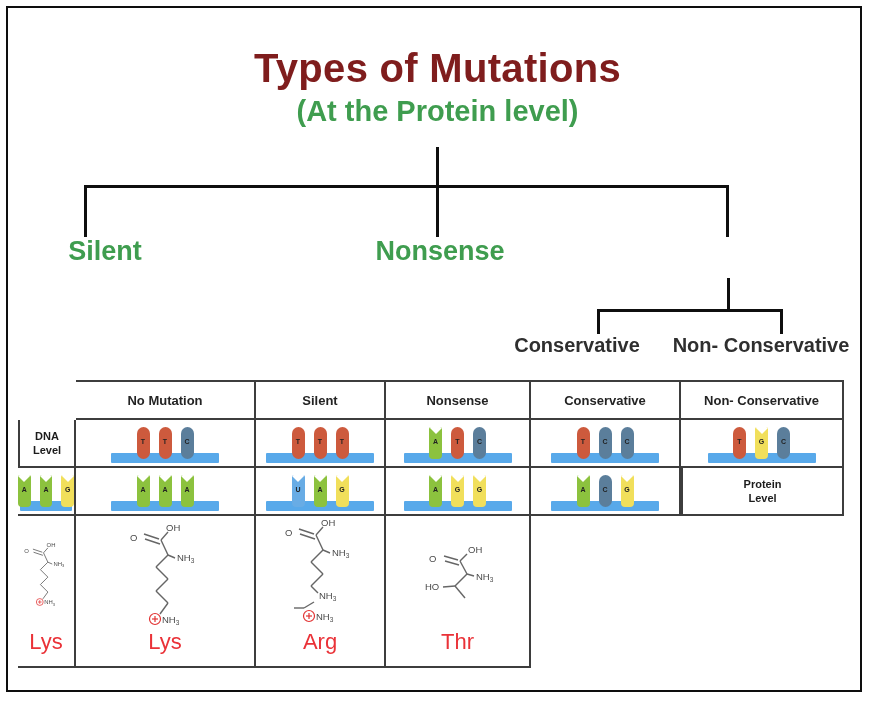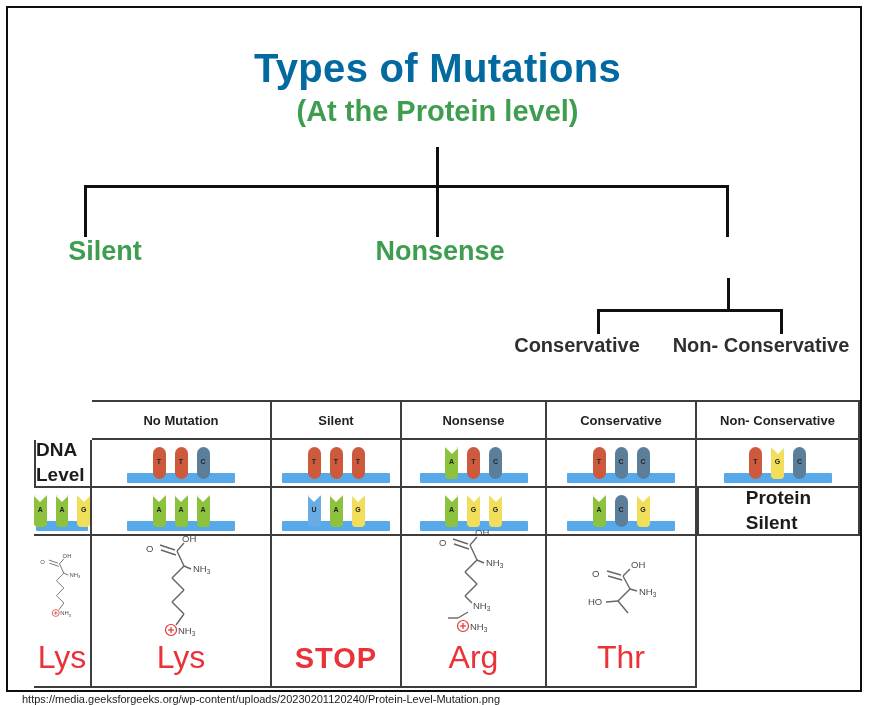--- a/index.html
+++ b/index.html
@@ -1,44 +1,44 @@
 <!DOCTYPE html>
 <html style="--green: #3f9d4f; --red: #ea3238;"><head>
 <meta charset="utf-8">
 <style>
   html,body{margin:0;padding:0;background:#fff;}
   body{font-family:"Liberation Sans","DejaVu Sans",sans-serif;}
   #page{position:relative;width:875px;height:705px;overflow:hidden;background:#fff;}
   .frame{position:absolute;left:6px;top:6px;width:852px;height:682px;border:2px solid #0e0e0e;}
   .tline{position:absolute;background:#0f0f0f;}
-  #title{position:absolute;left:0;top:46px;width:875px;text-align:center;font-size:40px;font-weight:800;color:#0369a1;letter-spacing:.3px;}
+  #title{position:absolute;left:0;top:46px;width:875px;text-align:center;font-size:40px;font-weight:800;color:#7f1d1d;letter-spacing:.3px;}
   #subtitle{position:absolute;left:0;top:95px;width:875px;text-align:center;font-size:29px;font-weight:700;color:var(--green,#3f9d4f);}
   .branch{position:absolute;top:236px;text-align:center;font-size:27px;font-weight:700;color:var(--green,#3f9d4f);}
   .subbranch{position:absolute;top:334px;text-align:center;font-size:20px;font-weight:700;color:#2f2f2f;}
   
-  .tbl{position:absolute;left:34px;top:380px;display:grid;grid-template-columns:58px 180px 130px 145px 150px 163px;grid-template-rows:40px 48px 48px 152px;margin-top:20px;}
+  .tbl{position:absolute;left:18px;top:380px;display:grid;grid-template-columns:58px 180px 130px 145px 150px 163px;grid-template-rows:40px 48px 48px 152px;}
   .cell{position:relative;border-right:2px solid #3d3d3d;border-bottom:2px solid #3d3d3d;background:#fff;display:flex;align-items:center;justify-content:center;}
   .cell.htop{border-top:2px solid #3d3d3d;font-weight:700;font-size:13px;color:#232323;}
   .cell.lleft{border-left:2px solid #3d3d3d;}
   .cell.corner{border:none;background:transparent;}
-  .rowlab{font-weight:700;font-size:19px;color:#1c1c1c;text-align:left;white-space:pre-line;line-height:1.3;}
+  .rowlab{font-weight:700;font-size:11px;color:#1c1c1c;text-align:center;white-space:pre-line;line-height:1.3;}
   
   .codon{position:relative;width:112px;height:44px;}
   .bar{position:absolute;left:2px;right:2px;bottom:2px;height:10px;border-radius:1px;}
   .bases{position:absolute;left:0;right:0;bottom:6px;display:flex;justify-content:center;align-items:flex-end;gap:9px;}
   .base{position:relative;width:13px;height:32px;overflow:hidden;}
   .base.pill{border-radius:7px;}
   .base.fork{border-radius:2px 2px 4px 4px;}
   .base.fork::after{content:"";position:absolute;top:0;left:50%;transform:translateX(-50%);width:0;height:0;
     border-left:7px solid transparent;border-right:7px solid transparent;border-top:7px solid #fff;}
   .base .bl{position:absolute;top:44%;left:0;width:100%;transform:translateY(-50%);text-align:center;font-size:7px;font-weight:700;color:#222;}
   
   .pcell{flex-direction:column;justify-content:flex-end;}
   .struct{flex:1;display:flex;align-items:center;justify-content:center;width:100%;}
-  .aa{font-size:32px;font-weight:500;color:var(--red,#ea3238);margin-bottom:13px;line-height:1;}
+  .aa{font-size:22px;font-weight:500;color:var(--red,#ea3238);margin-bottom:13px;line-height:1;}
   .aa.bold{font-weight:800;font-size:29px;letter-spacing:1px;}
   .chem line{stroke:#666;stroke-width:1.4;}
   .chem text{fill:#4a4a4a;font-size:9.5px;font-family:"Liberation Sans",sans-serif;}
   .chem .plus{stroke:#e23333;fill:none;stroke-width:1.2;}
   #source-url{position:absolute;left:22px;top:693px;font-size:11px;color:#1a1a1a;white-space:nowrap;}
 </style>
 </head>
 <body>
 
 <div id="page">
@@ -226,21 +226,21 @@
             <div class="base pill" style="background: rgb(91, 126, 155);">
               <span class="bl">C</span>
             </div>
             <div class="base fork" style="background: rgb(241, 223, 91);">
               <span class="bl">G</span>
             </div>
           </div>
         </div>
       </div>
       <div class="cell lleft rowlab">Protein
-Silent</div>
+Level</div>
       <div class="cell pcell">
         <div class="struct">
   <svg class="chem" width="90" height="112" viewBox="0 0 90 112">
     <text x="46" y="13">OH</text>
     <line x1="41" y1="22" x2="48" y2="14"></line>
     <text x="10" y="23">O</text>
     <line x1="39" y1="21" x2="24" y2="16"></line>
     <line x1="40" y1="26" x2="25" y2="21"></line>
     <line x1="41" y1="22" x2="48" y2="37"></line>
     <line x1="48" y1="37" x2="55" y2="40"></line>
@@ -274,24 +274,20 @@
     <line x1="48" y1="61" x2="36" y2="73"></line>
     <line x1="36" y1="73" x2="48" y2="85"></line>
     <line x1="48" y1="85" x2="40" y2="96"></line>
     <circle class="plus" cx="35" cy="101" r="5.5"></circle>
     <line class="plus" x1="32" y1="101" x2="38" y2="101"></line>
     <line class="plus" x1="35" y1="98" x2="35" y2="104"></line>
     <text x="42" y="105">NH<tspan font-size="6.5" dy="2">3</tspan></text>
   </svg>
 </div>
         <div class="aa">Lys</div>
-      </div>
-      <div class="cell pcell">
-        <div class="struct"></div>
-        <div class="aa bold">STOP</div>
       </div>
       <div class="cell pcell">
         <div class="struct">
   <svg class="chem" width="90" height="118" viewBox="0 0 90 118">
     <text x="46" y="13">OH</text>
     <line x1="41" y1="22" x2="48" y2="14"></line>
     <text x="10" y="23">O</text>
     <line x1="39" y1="21" x2="24" y2="16"></line>
     <line x1="40" y1="26" x2="25" y2="21"></line>
     <line x1="41" y1="22" x2="48" y2="37"></line>
@@ -326,14 +322,13 @@
     <line x1="51" y1="33" x2="39" y2="45"></line>
     <text x="9" y="49">HO</text>
     <line x1="39" y1="45" x2="27" y2="46"></line>
     <line x1="39" y1="45" x2="49" y2="57"></line>
   </svg>
 </div>
         <div class="aa">Thr</div>
       </div>
     </div>
 
-  <div id="source-url">https://media.geeksforgeeks.org/wp-content/uploads/20230201120240/Protein-Level-Mutation.png</div>
 </div>
 
 </body></html>

